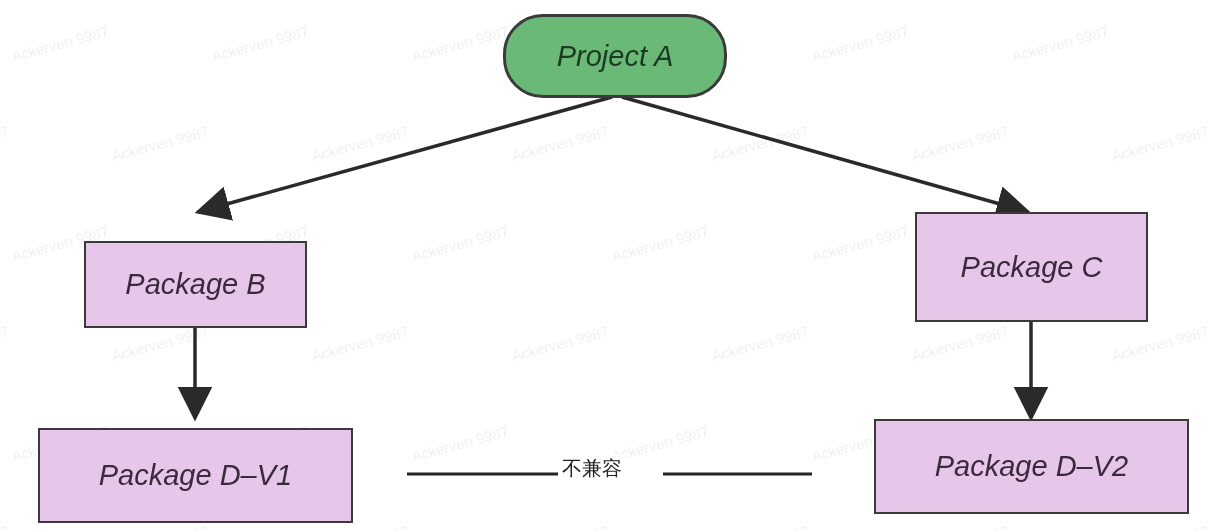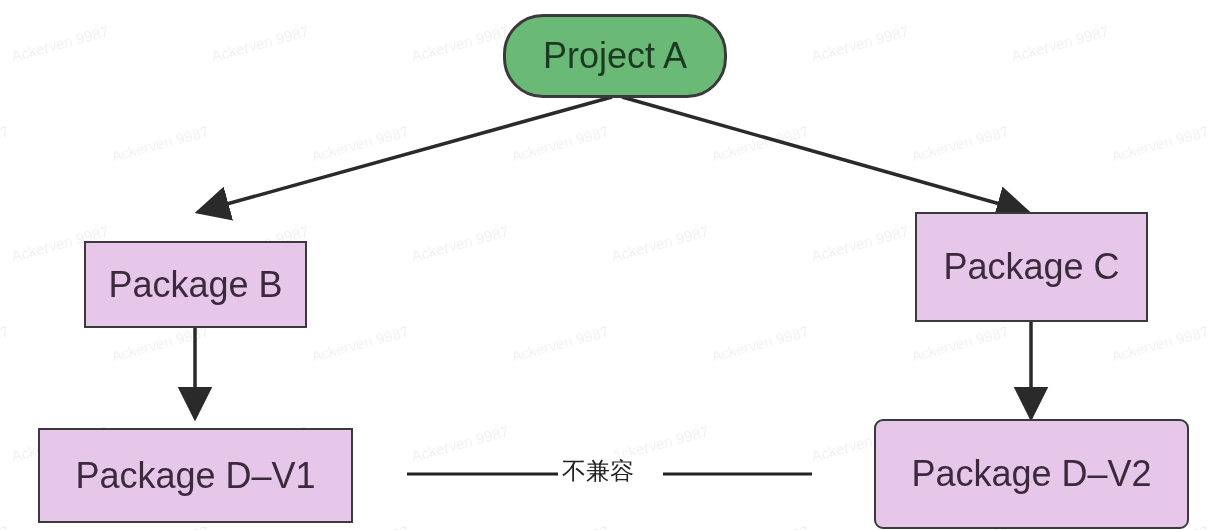--- a/index.html
+++ b/index.html
@@ -2,25 +2,25 @@
 <html><head>
 <meta charset="utf-8">
 <style>
   html, body { margin: 0; padding: 0; background: #ffffff; }
   body { width: 1208px; height: 530px; position: relative; overflow: hidden;
          font-family: "Liberation Sans", "DejaVu Sans", sans-serif; }
   .wm { position: absolute; color: #000; opacity: 0.06; font-size: 15px;
         transform: rotate(-15deg); white-space: nowrap; pointer-events: none; }
   .node { position: absolute; box-sizing: border-box; border: 2px solid #3a3a3a;
           display: flex; align-items: center; justify-content: center;
-          font-size: 36px; color: #3b2a3c; }
+          font-size: 29px; color: #3b2a3c; font-style: italic; }
   .pkg { background: #e6c6e9; }
   .proj { background: #6ab977; border-radius: 40px; border-width: 3px; color: #1c3a22; }
   svg.edges { position: absolute; left: 0; top: 0; }
-  .label { position: absolute; font-size: 24px; color: #222; background: #fff;
+  .label { position: absolute; font-size: 20px; color: #222; background: #fff;
            padding: 0 4px; font-family: "DejaVu Sans", sans-serif; }
 </style>
 </head>
 <body>
 
 <div id="wm-layer">
     <div class="wm" style="left: 10px; top: 35px;">Ackerven 9987</div>
     <div class="wm" style="left: 210px; top: 35px;">Ackerven 9987</div>
     <div class="wm" style="left: 410px; top: 35px;">Ackerven 9987</div>
     <div class="wm" style="left: 610px; top: 35px;">Ackerven 9987</div>
@@ -84,17 +84,17 @@
 </div>
 
 <div class="node pkg" style="left:915px; top:212px; width:233px; height:110px;">
   <span>Package C</span>
 </div>
 
 <div class="node pkg" style="left:38px; top:428px; width:315px; height:95px;">
   <span>Package D–V1</span>
 </div>
 
-<div class="node pkg" style="left:874px; top:419px; width:315px; height:110px;border-radius:9px;">
+<div class="node pkg" style="left:874px; top:419px; width:315px; height:95px;">
   <span>Package D–V2</span>
 </div>
 
 <div class="label" style="left:558px; top:455px;">不兼容</div>
 
 </body></html>

